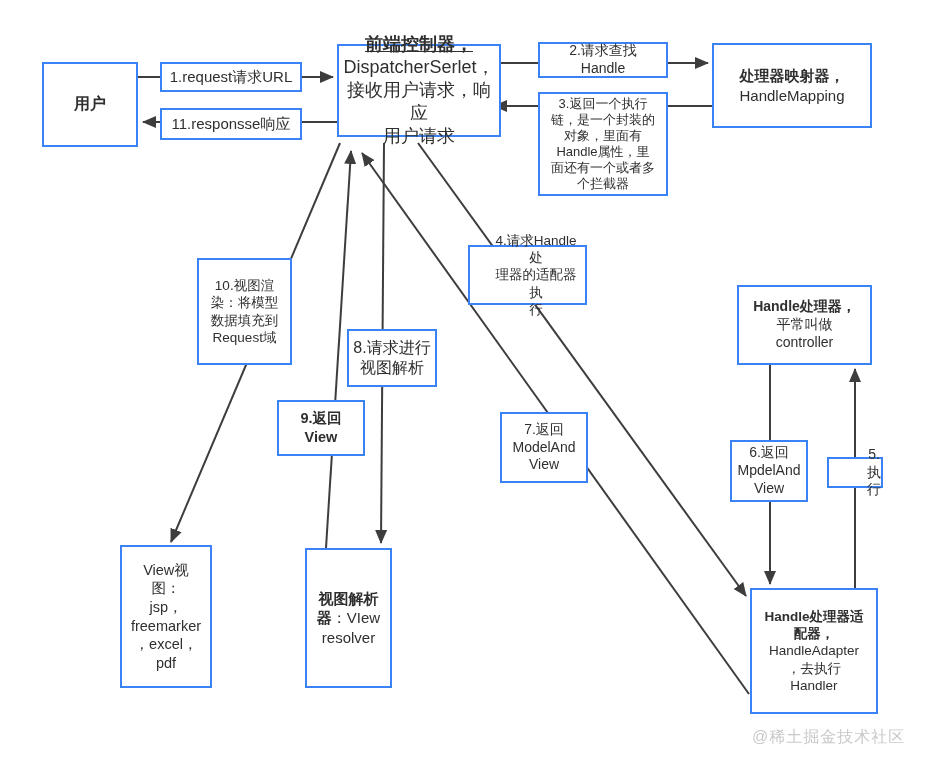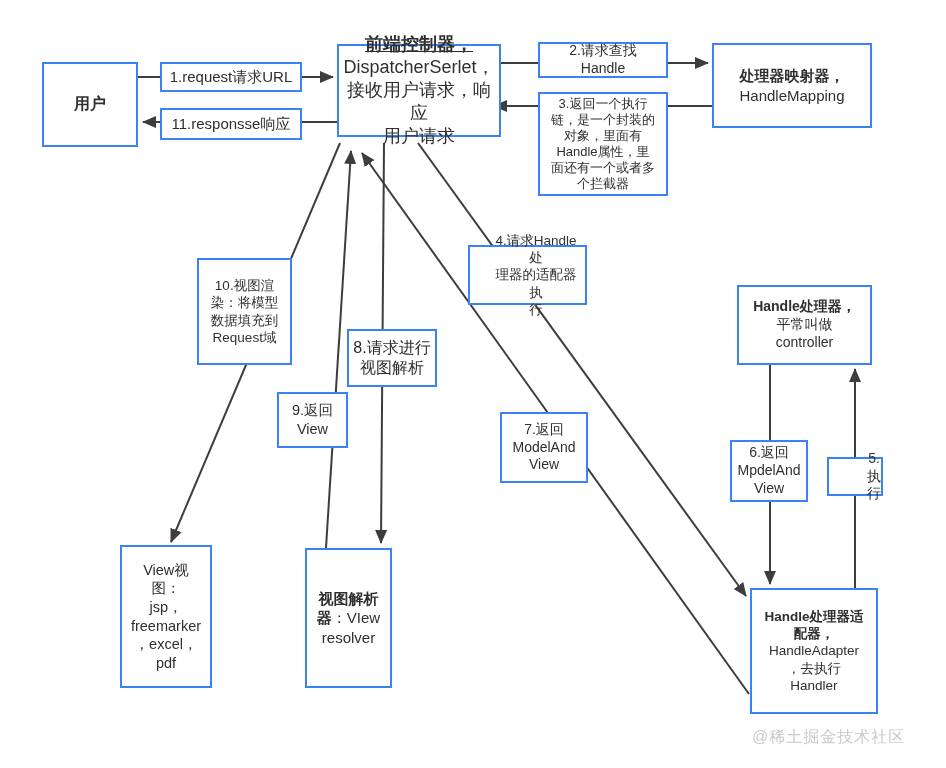--- a/index.html
+++ b/index.html
@@ -96,21 +96,21 @@
 染：将模型
 数据填充到
 Request域</div>
   </div>
 
   <div class="box" style="left:347px;top:295px;width:90px;height:58px;font-size:16px;margin-top:34px;">
     <div class="inner">8.请求进行
 视图解析</div>
   </div>
 
-  <div class="box" style="left:277px;top:392px;width:71px;height:56px;font-size:14.5px;">
+  <div class="box" style="left:277px;top:400px;width:88px;height:56px;font-size:14.5px;font-weight:bold;">
     <div class="inner">9.返回
 View</div>
   </div>
 
   <div class="box" style="left:500px;top:412px;width:88px;height:71px;font-size:14px;">
     <div class="inner">7.返回
 ModelAnd
 View</div>
   </div>
 
@@ -119,21 +119,21 @@
 平常叫做
 controller</span></div>
   </div>
 
   <div class="box" style="left:730px;top:440px;width:78px;height:62px;font-size:14px;">
     <div class="inner">6.返回
 MpdelAnd
 View</div>
   </div>
 
-  <div class="box" style="left:827px;top:457px;width:56px;height:39px;font-size:14px;padding-left:40px;">
+  <div class="box" style="left:827px;top:457px;width:56px;height:31px;font-size:14px;padding-left:40px;">
     <div class="inner">5.执行</div>
   </div>
 
   <div class="box" style="left:120px;top:545px;width:92px;height:143px;font-size:14.5px;">
     <div class="inner">View视
 图：
 jsp，
 freemarker
 ，excel，
 pdf</div>

